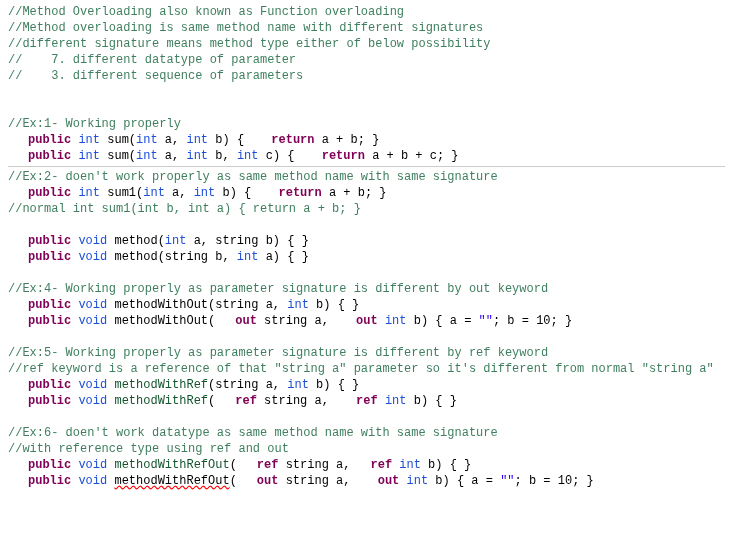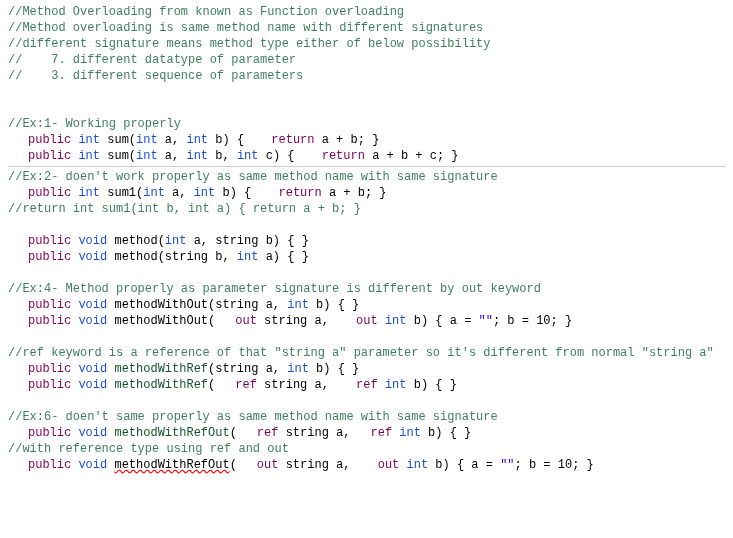--- a/index.html
+++ b/index.html
@@ -25,56 +25,57 @@
       line-height: 16px;
     }
 
     .line {
       white-space: pre;
       display: block;
       min-height: 16px;
     }
 
     .comment { color: #3f7f5f; }
-    .keyword { color: #7f0055; font-weight: normal; padding-left: 20px; }
+    .keyword { color: #7f0055; font-weight: bold; padding-left: 20px; }
     .type { color: #1d4ed8; font-weight: normal; }
     .method { color: #14532d; }
     .string { color: #2a00ff; }
     .section-divider {
       border-top: 1px solid #cccccc;
       margin: 2px 0;
     }
   </style>
 </head>
 <body>
 
 <div class="code-container">
-  <span class="line comment">//Method Overloading from known as Function overloading</span>
+  <span class="line comment">//Method Overloading also known as Function overloading</span>
   <span class="line comment">//Method overloading is same method name with different signatures</span>
   <span class="line comment">//different signature means method type either of below possibility</span>
   <span class="line comment">//    7. different datatype of parameter</span>
   <span class="line comment">//    3. different sequence of parameters</span>
   <span class="line"> </span>
   <span class="line"> </span>
   <span class="line comment">//Ex:1- Working properly</span>
   <span class="line"><span class="keyword">public</span> <span class="type">int</span> sum(<span class="type">int</span> a, <span class="type">int</span> b) { <span class="keyword">return</span> a + b; }</span>
   <span class="line"><span class="keyword">public</span> <span class="type">int</span> sum(<span class="type">int</span> a, <span class="type">int</span> b, <span class="type">int</span> c) { <span class="keyword">return</span> a + b + c; }</span>
   <div class="section-divider"></div>
   <span class="line comment">//Ex:2- doen't work properly as same method name with same signature</span>
   <span class="line"><span class="keyword">public</span> <span class="type">int</span> sum1(<span class="type">int</span> a, <span class="type">int</span> b) { <span class="keyword">return</span> a + b; }</span>
-  <span class="line comment">//return int sum1(int b, int a) { return a + b; }</span>
+  <span class="line comment">//normal int sum1(int b, int a) { return a + b; }</span>
   <span class="line"> </span>
   <span class="line"><span class="keyword">public</span> <span class="type">void</span> method(<span class="type">int</span> a, string b) { }</span>
   <span class="line"><span class="keyword">public</span> <span class="type">void</span> method(string b, <span class="type">int</span> a) { }</span>
   <span class="line"> </span>
-  <span class="line comment">//Ex:4- Method properly as parameter signature is different by out keyword</span>
+  <span class="line comment">//Ex:4- Working properly as parameter signature is different by out keyword</span>
   <span class="line"><span class="keyword">public</span> <span class="type">void</span> methodWithOut(string a, <span class="type">int</span> b) { }</span>
   <span class="line"><span class="keyword">public</span> <span class="type">void</span> methodWithOut(<span class="keyword">out</span> string a, <span class="keyword">out</span> <span class="type">int</span> b) { a = <span class="string">""</span>; b = 10; }</span>
   <span class="line"> </span>
+  <span class="line comment">//Ex:5- Working properly as parameter signature is different by ref keyword</span>
   <span class="line comment">//ref keyword is a reference of that "string a" parameter so it's different from normal "string a"</span>
   <span class="line"><span class="keyword">public</span> <span class="type">void</span> <span class="method">methodWithRef</span>(string a, <span class="type">int</span> b) { }</span>
   <span class="line"><span class="keyword">public</span> <span class="type">void</span> <span class="method">methodWithRef</span>(<span class="keyword">ref</span> string a, <span class="keyword">ref</span> <span class="type">int</span> b) { }</span>
   <span class="line"> </span>
-  <span class="line comment">//Ex:6- doen't same properly as same method name with same signature</span>
+  <span class="line comment">//Ex:6- doen't work datatype as same method name with same signature</span>
+  <span class="line comment">//with reference type using ref and out</span>
   <span class="line"><span class="keyword">public</span> <span class="type">void</span> <span class="method">methodWithRefOut</span>(<span class="keyword">ref</span> string a,<span class="keyword">ref</span> <span class="type">int</span> b) { }</span>
-  <span class="line comment">//with reference type using ref and out</span>
   <span class="line"><span class="keyword">public</span> <span class="type">void</span> <span style="text-decoration: underline wavy red;">methodWithRefOut</span>(<span class="keyword">out</span> string a, <span class="keyword">out</span> <span class="type">int</span> b) { a = <span class="string">""</span>; b = 10; }</span>
 </div>
 
 </body></html>

